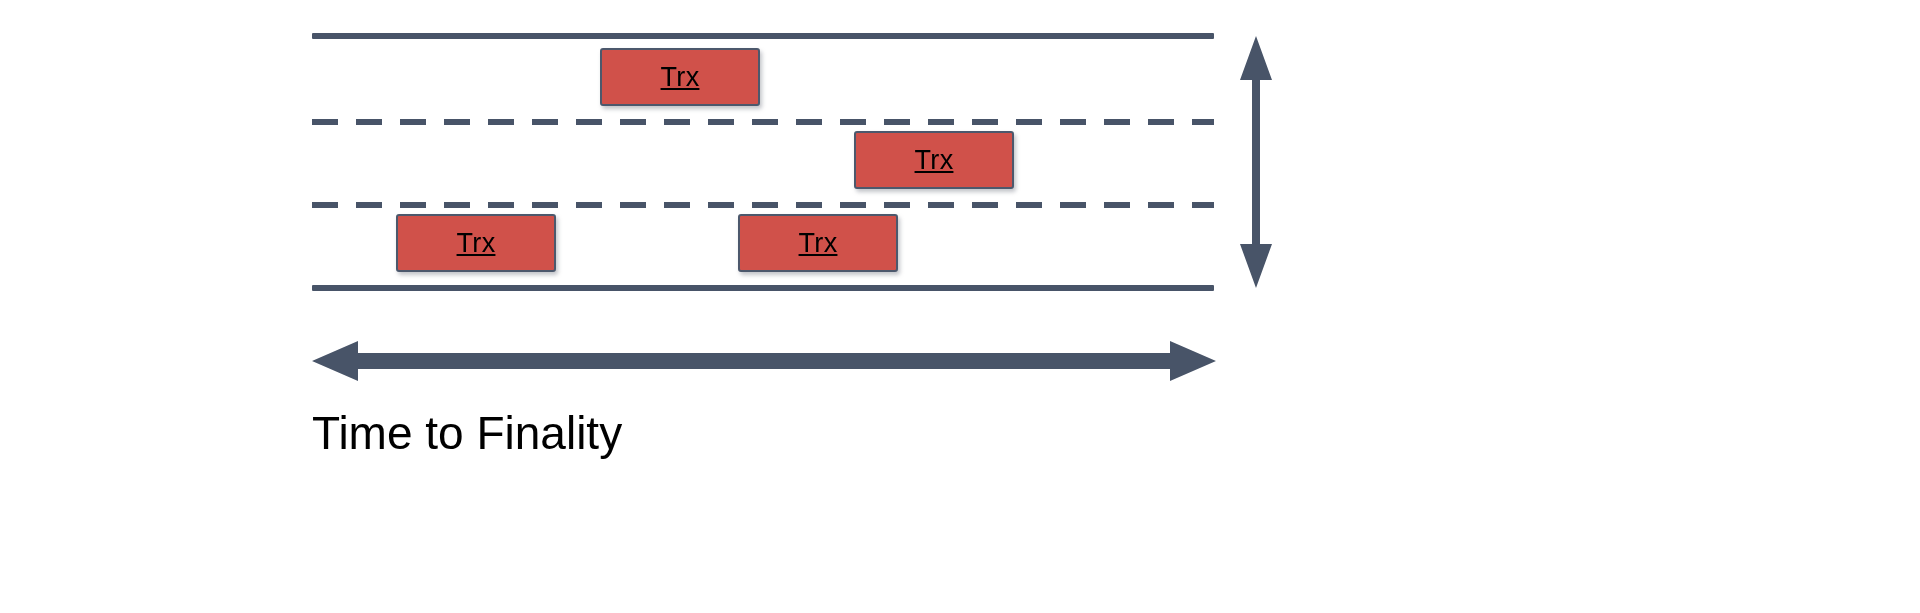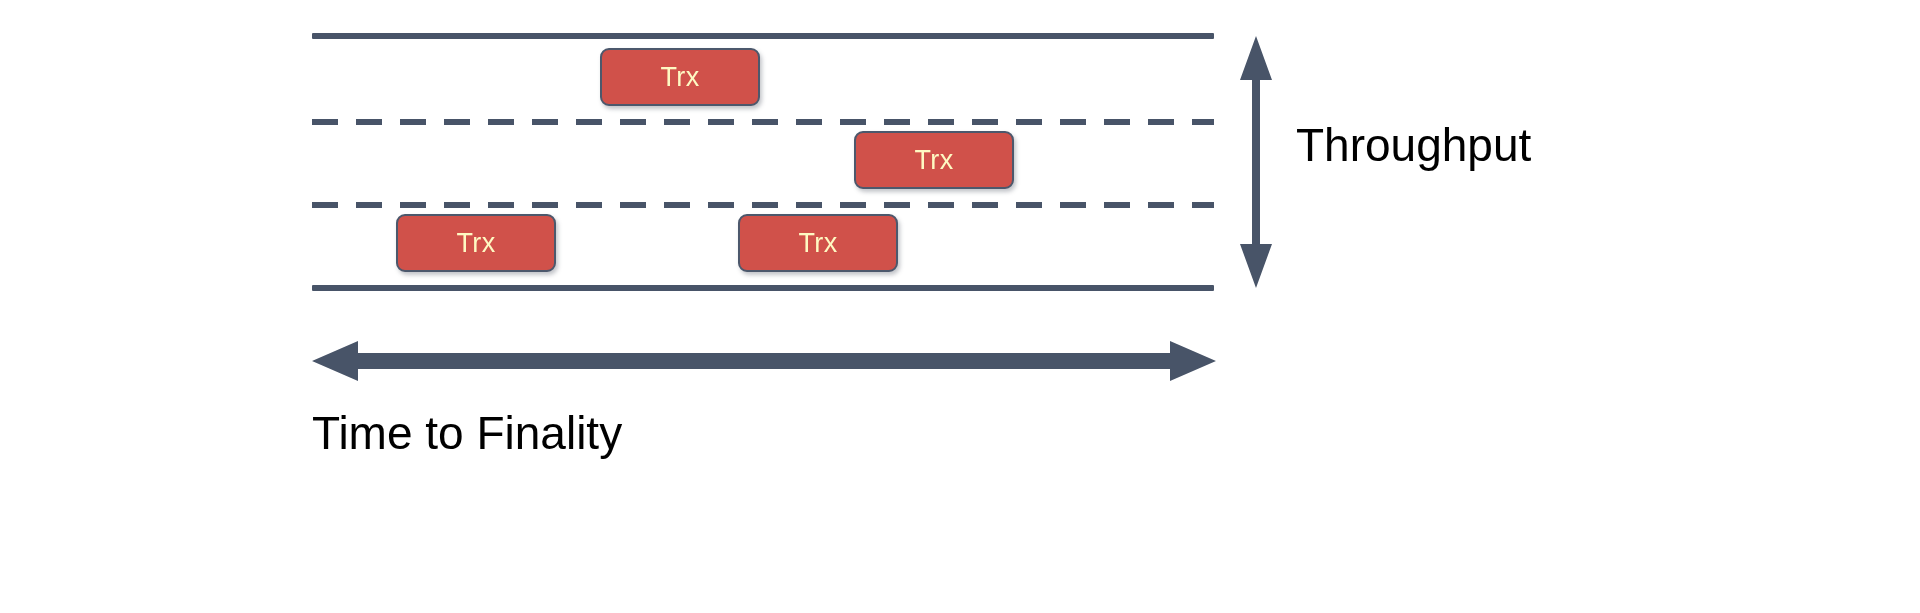--- a/index.html
+++ b/index.html
@@ -41,30 +41,31 @@
         rgba(0,0,0,0) 26px, rgba(0,0,0,0) 44px);
   }
   .dashed-line.one { top: 119px; }
   .dashed-line.two { top: 202px; }
 
   
   .trx {
     position: absolute;
     background: #d0514a;
     border: 2px solid #4c586c;
-    border-radius: 9px;
+    border-radius: 3px;
     box-shadow: 2px 3px 4px rgba(120,125,135,0.45);
-    color: #fef9c3;
+    color: #000000;
     font-size: 27px;
     line-height: 1;
     display: flex;
     align-items: center;
     justify-content: center;
     box-sizing: border-box;
     letter-spacing: 0.3px;
+    text-decoration: underline;
   }
 
   
   .v-arrow {
     position: absolute;
     left: 1238px;
     top: 36px;
     width: 36px;
     height: 252px;
   }
@@ -116,21 +117,20 @@
   <div class="trx" id="trx1" style="left: 854px; top: 131px; width: 160px; height: 58px;">Trx</div>
   <div class="trx" id="trx2" style="left: 396px; top: 214px; width: 160px; height: 58px;">Trx</div>
   <div class="trx" id="trx3" style="left: 738px; top: 214px; width: 160px; height: 58px;">Trx</div>
 
   <div class="v-arrow">
     <svg width="36" height="252" viewBox="0 0 36 252" xmlns="http://www.w3.org/2000/svg">
       <path d="M18 0 L34 44 L22 44 L22 208 L34 208 L18 252 L2 208 L14 208 L14 44 L2 44 Z" fill="#485468"></path>
     </svg>
   </div>
 
-  <div class="throughput-label">Throughput</div>
 
   <div class="h-arrow">
     <svg width="904" height="52" viewBox="0 0 904 52" xmlns="http://www.w3.org/2000/svg">
       <path d="M0 26 L46 6 L46 18 L858 18 L858 6 L904 26 L858 46 L858 34 L46 34 L46 46 Z" fill="#485468"></path>
     </svg>
   </div>
 
   <div class="finality-label">Time to Finality</div>
 
 </div>

